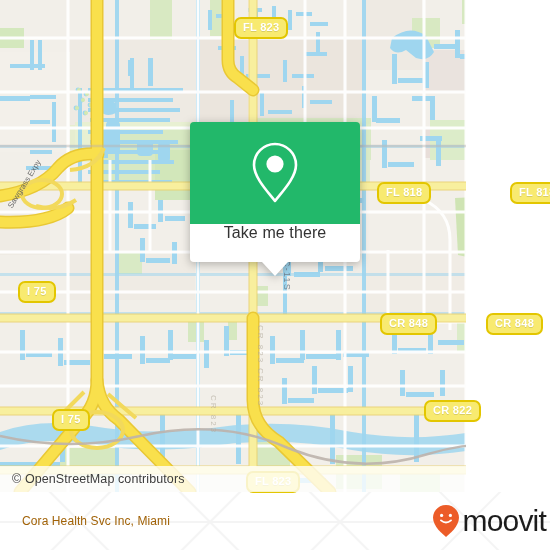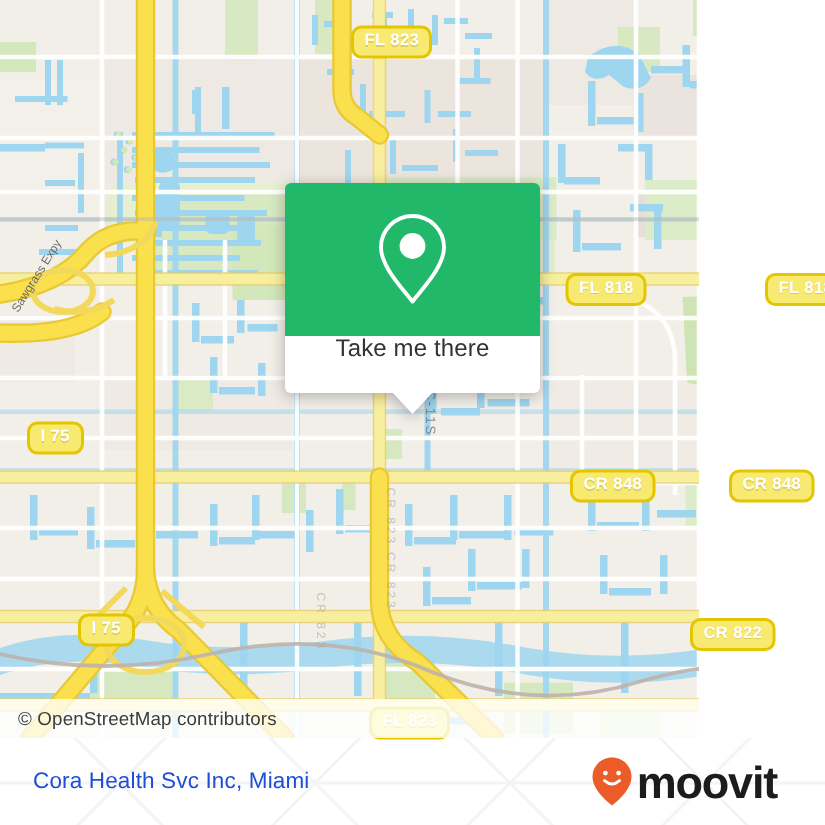--- a/index.html
+++ b/index.html
@@ -150,33 +150,32 @@
     height: 58px;
     background: #ffffff;
     overflow: hidden;
   }
   #footer-bg { position: absolute; left: 0; top: 0; opacity: 0.40; }
   #footer-title {
     position: absolute;
     left: 22px;
     top: 50%;
     transform: translateY(-50%);
-    font-size: 15px;
-    color: #1d4ed8;
+    font-size: 12px;
+    color: #a16207;
     white-space: nowrap;
     letter-spacing: 0.1px;
   }
   #brand {
     position: absolute;
-    right: 32px;
+    right: 4px;
     top: 50%;
     transform: translateY(-50%);
     display: flex;
-    align-items: flex-end;
-    font-weight: bold;
+    align-items: center;
   }
   #brand-name {
     font-size: 30px;
     color: #1c1c1c;
     letter-spacing: -0.8px;
     line-height: 1;
     margin-left: 1px;
   }
 </style>
 </head>
@@ -513,21 +512,21 @@
   <div class="ramp-label" style="left:6px; top:205px;">Sawgrass Expy</div>
 
   <div id="shields">
       <div class="shield" style="left: 234px; top: 17px;">FL 823</div>
       <div class="shield" style="left: 377px; top: 182px;">FL 818</div>
       <div class="shield" style="left: 510px; top: 182px;">FL 818</div>
       <div class="shield" style="left: 18px; top: 281px;">I 75</div>
       <div class="shield" style="left: 380px; top: 313px;">CR 848</div>
       <div class="shield" style="left: 486px; top: 313px;">CR 848</div>
       <div class="shield" style="left: 52px; top: 409px;">I 75</div>
-      <div class="shield" style="left: 424px; top: 412px; margin-left: 36px;">CR 822</div>
+      <div class="shield" style="left: 424px; top: 400px;">CR 822</div>
       <div class="shield" style="left: 246px; top: 471px;">FL 823</div>
     </div>
 
   <div id="popup">
     <div id="popup-top">
       <svg width="54" height="66" viewBox="0 0 54 66">
         <path d="M27 4 C15.4 4 6 13.4 6 25 C6 38 21 53 27 61 C33 53 48 38 48 25 C48 13.4 38.6 4 27 4 Z" fill="none" stroke="#ffffff" stroke-width="2.6" stroke-linejoin="round"></path>
         <circle cx="27" cy="24" r="8.6" fill="#ffffff"></circle>
       </svg>
     </div>

